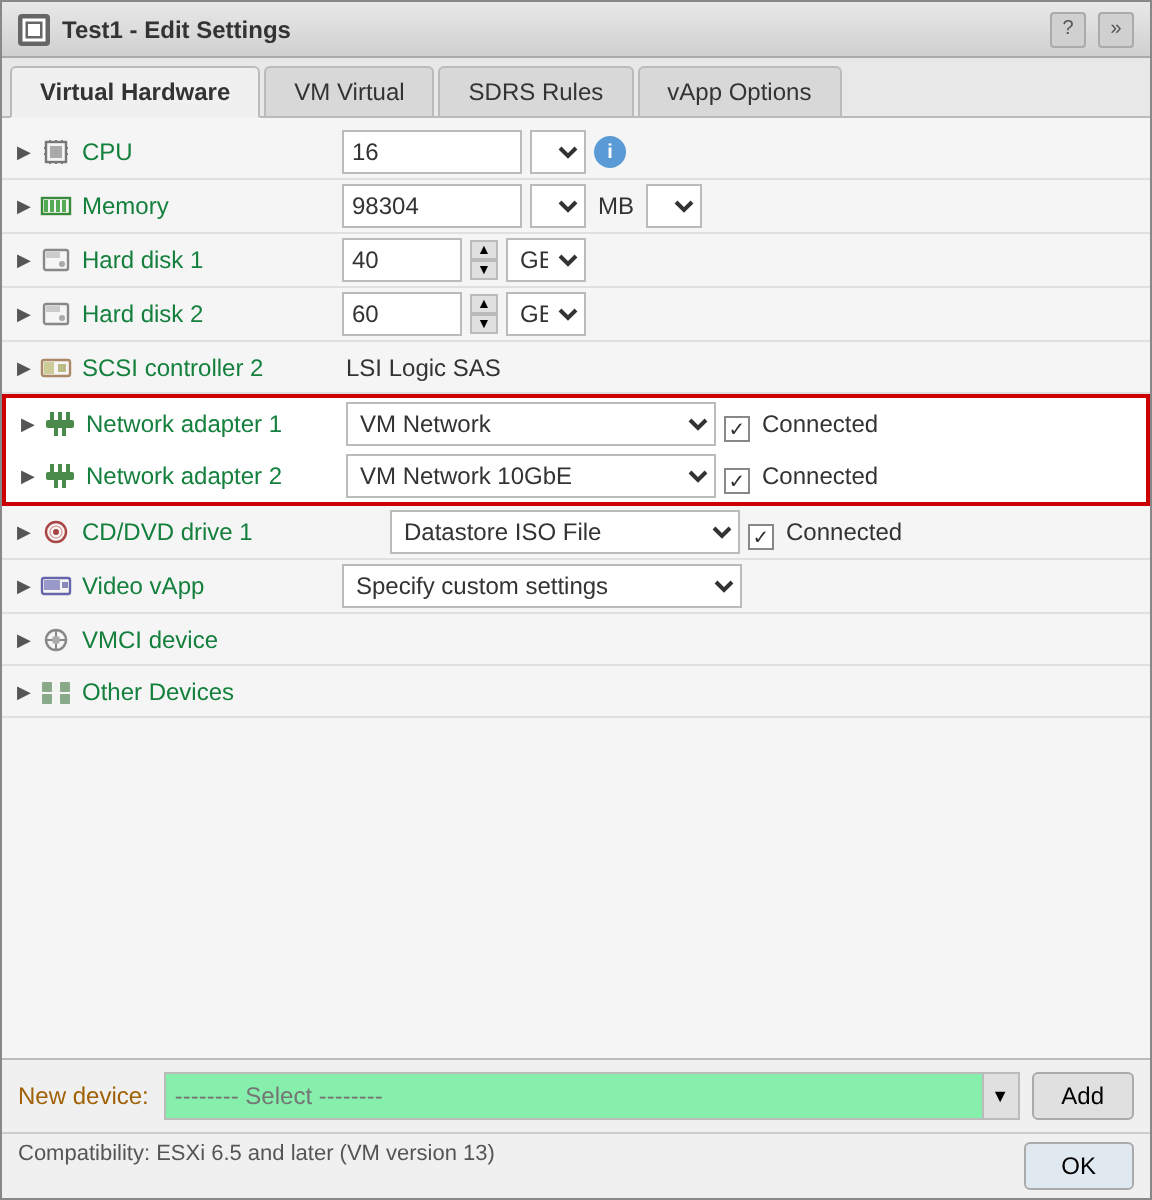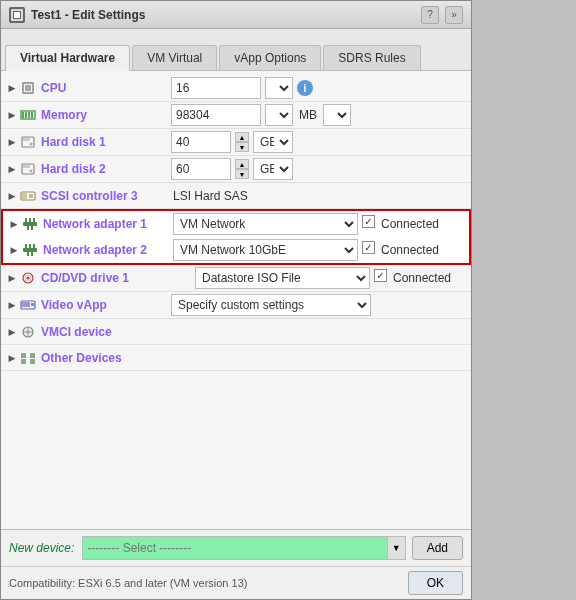--- a/index.html
+++ b/index.html
@@ -6,21 +6,21 @@
     body {
       font-family: -apple-system, "Segoe UI", Arial, sans-serif;
       font-size: 12px;
       background: #c0c0c0;
       width: 576px;
       height: 600px;
       overflow: hidden;
     }
 
     .window {
-      width: 472px;
+      width: 576px;
       height: 600px;
       background: #f0f0f0;
       border: 1px solid #888;
       display: flex;
       flex-direction: column;
     }
 
     .title-bar {
       background: linear-gradient(to bottom, #e8e8e8, #d0d0d0);
       border-bottom: 1px solid #aaa;
@@ -71,21 +71,21 @@
       justify-content: center;
       cursor: pointer;
       font-size: 10px;
       color: #555;
     }
 
     .tabs-bar {
       display: flex;
       background: #e8e8e8;
       border-bottom: 1px solid #bbb;
-      padding: 16px 4px 0 4px;
+      padding: 4px 4px 0 4px;
       gap: 2px;
     }
 
     .tab {
       padding: 5px 14px;
       background: #d8d8d8;
       border: 1px solid #bbb;
       border-bottom: none;
       border-radius: 3px 3px 0 0;
       cursor: pointer;
@@ -134,23 +134,22 @@
       margin-right: 4px;
       flex-shrink: 0;
       display: flex;
       align-items: center;
       justify-content: center;
     }
 
     .device-label {
       width: 130px;
       font-size: 12px;
-      color: #8b5cf6;
+      color: #15803d;
       flex-shrink: 0;
-      font-weight: bold;
     }
 
     .device-controls {
       display: flex;
       align-items: center;
       gap: 4px;
       flex: 1;
     }
 
     .text-input {
@@ -205,21 +204,21 @@
       justify-content: center;
       cursor: pointer;
     }
 
     .network-select {
       width: 185px;
     }
 
     .checkbox-wrap {
       display: flex;
-      align-items: flex-start;
+      align-items: flex-end;
       gap: 4px;
     }
 
     .checkbox {
       width: 13px;
       height: 13px;
       border: 1px solid #888;
       background: white;
       display: flex;
       align-items: center;
@@ -236,23 +235,22 @@
     .bottom-bar {
       border-top: 1px solid #bbb;
       padding: 6px 8px;
       background: #f0f0f0;
       display: flex;
       align-items: center;
     }
 
     .new-device-label {
       font-size: 12px;
-      color: #15803d;
+      color: #a16207;
       margin-right: 8px;
-      font-style: italic;
     }
 
     .new-device-select {
       flex: 1;
       height: 24px;
       border: 1px solid #bbb;
       background: #86efac;
       padding: 0 4px;
       font-size: 12px;
       color: #666;
@@ -280,21 +278,20 @@
       cursor: pointer;
       font-size: 12px;
       margin-left: 6px;
     }
 
     .status-bar {
       background: #f0f0f0;
       border-top: 1px solid #ccc;
       padding: 4px 8px;
       display: flex;
-      align-items: center;
       justify-content: space-between;
     }
 
     .status-text {
       font-size: 11px;
       color: #555;
     }
 
     .dialog-btns {
       display: flex;
@@ -361,22 +358,22 @@
     </div>
     <div class="title-bar-right">
       <div class="title-btn">?</div>
       <div class="title-btn">»</div>
     </div>
   </div>
 
   <div class="tabs-bar">
     <div class="tab active">Virtual Hardware</div>
     <div class="tab">VM Virtual</div>
+    <div class="tab">SDRS Rules</div>
     <div class="tab">vApp Options</div>
-    <div class="tab">SDRS Rules</div>
   </div>
 
   <div class="content-area">
 
     <div class="device-row">
       <div class="expand-arrow">▶</div>
       <div class="device-icon">
         <svg width="16" height="14" viewBox="0 0 16 14">
           <rect x="3" y="2" width="10" height="10" fill="none" stroke="#777" stroke-width="1.2"></rect>
           <rect x="5" y="4" width="6" height="6" fill="#aaa"></rect>
@@ -472,23 +469,23 @@
 
     <div class="device-row">
       <div class="expand-arrow">▶</div>
       <div class="device-icon">
         <svg width="16" height="14" viewBox="0 0 16 14">
           <rect x="1" y="3" width="14" height="8" rx="1" fill="none" stroke="#a86" stroke-width="1.2"></rect>
           <rect x="2" y="4" width="5" height="6" fill="#cc9"></rect>
           <rect x="9" y="5" width="4" height="4" fill="#bb8"></rect>
         </svg>
       </div>
-      <div class="device-label">SCSI controller 3</div>
-      <div class="device-controls">
-        <span class="static-text">LSI Hard SAS</span>
+      <div class="device-label">SCSI controller 2</div>
+      <div class="device-controls">
+        <span class="static-text">LSI Logic SAS</span>
       </div>
     </div>
 
     <div class="device-row net-row-top" style="background:white;">
       <div class="expand-arrow">▶</div>
       <div class="device-icon">
         <svg width="16" height="14" viewBox="0 0 16 14">
           <rect x="1" y="5" width="14" height="4" rx="1" fill="#4a8a4a"></rect>
           <rect x="3" y="1" width="2" height="5" fill="#4a8a4a"></rect>
           <rect x="7" y="1" width="2" height="5" fill="#4a8a4a"></rect>

